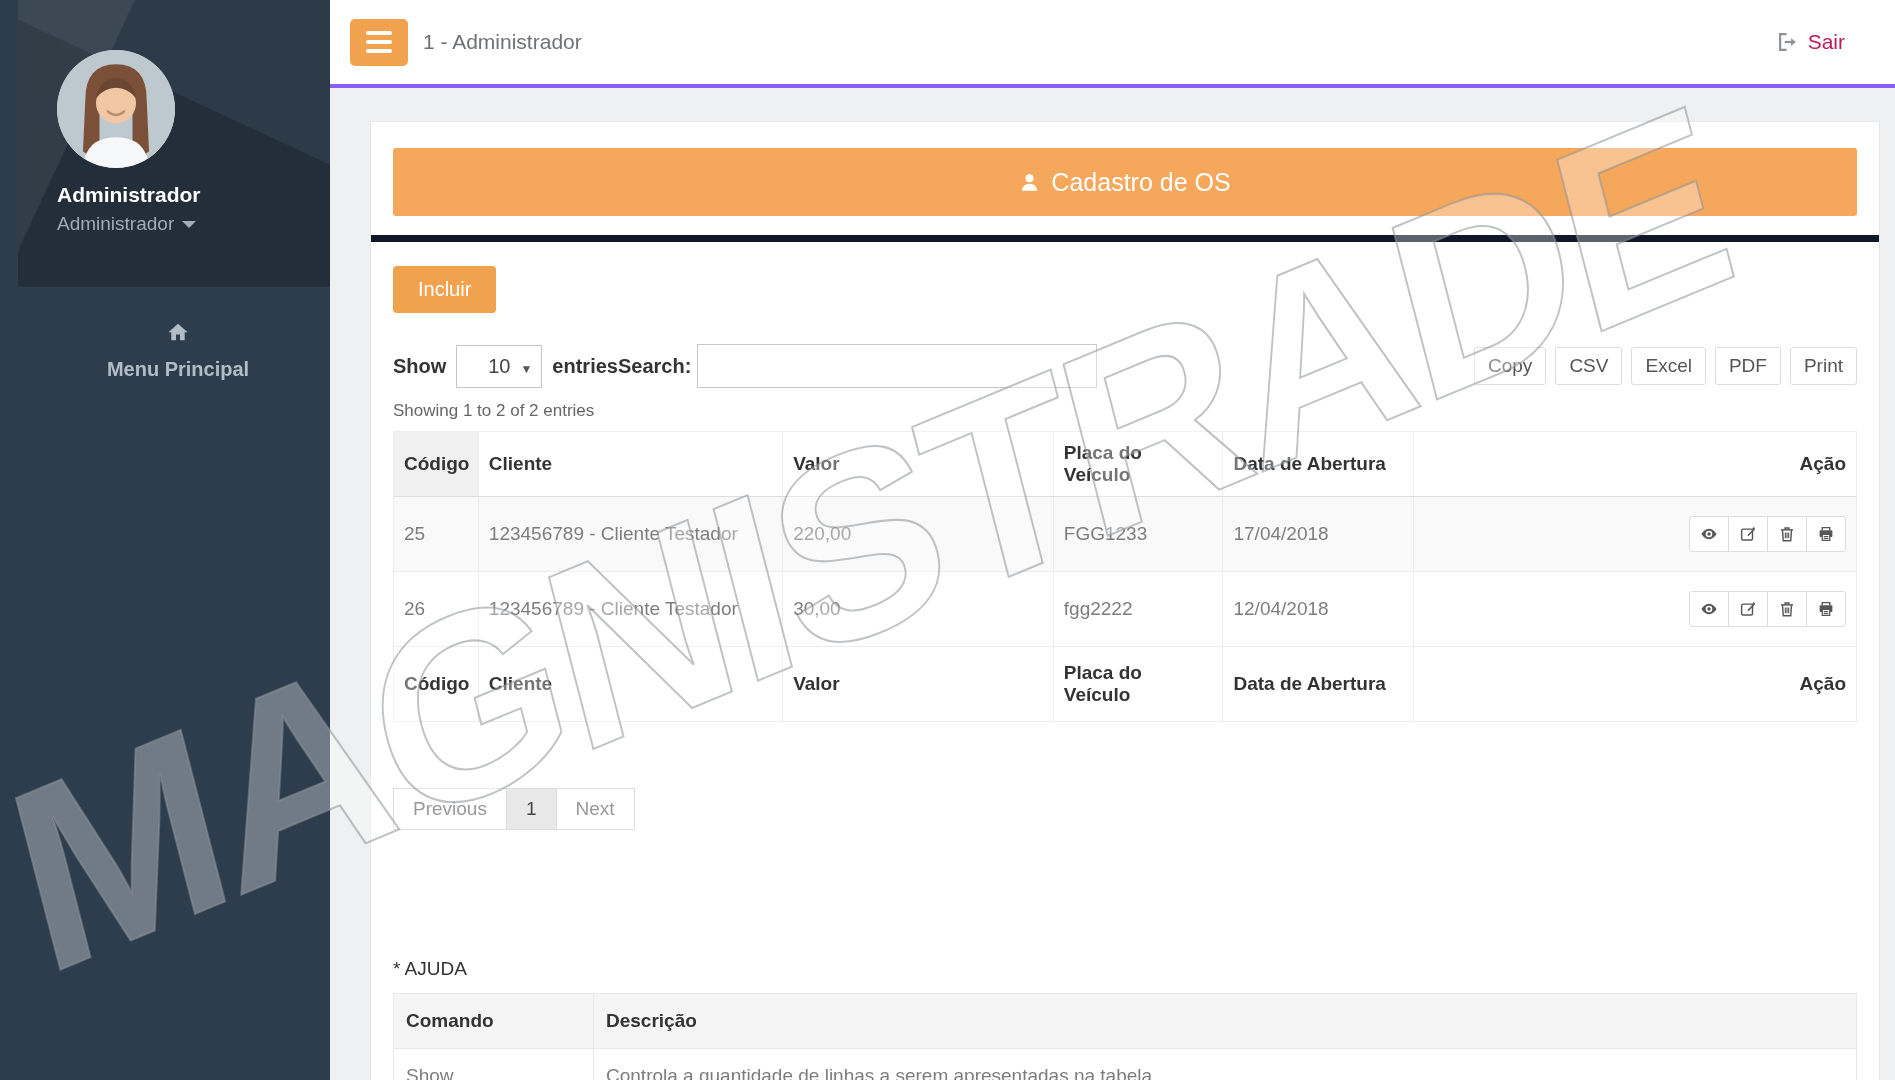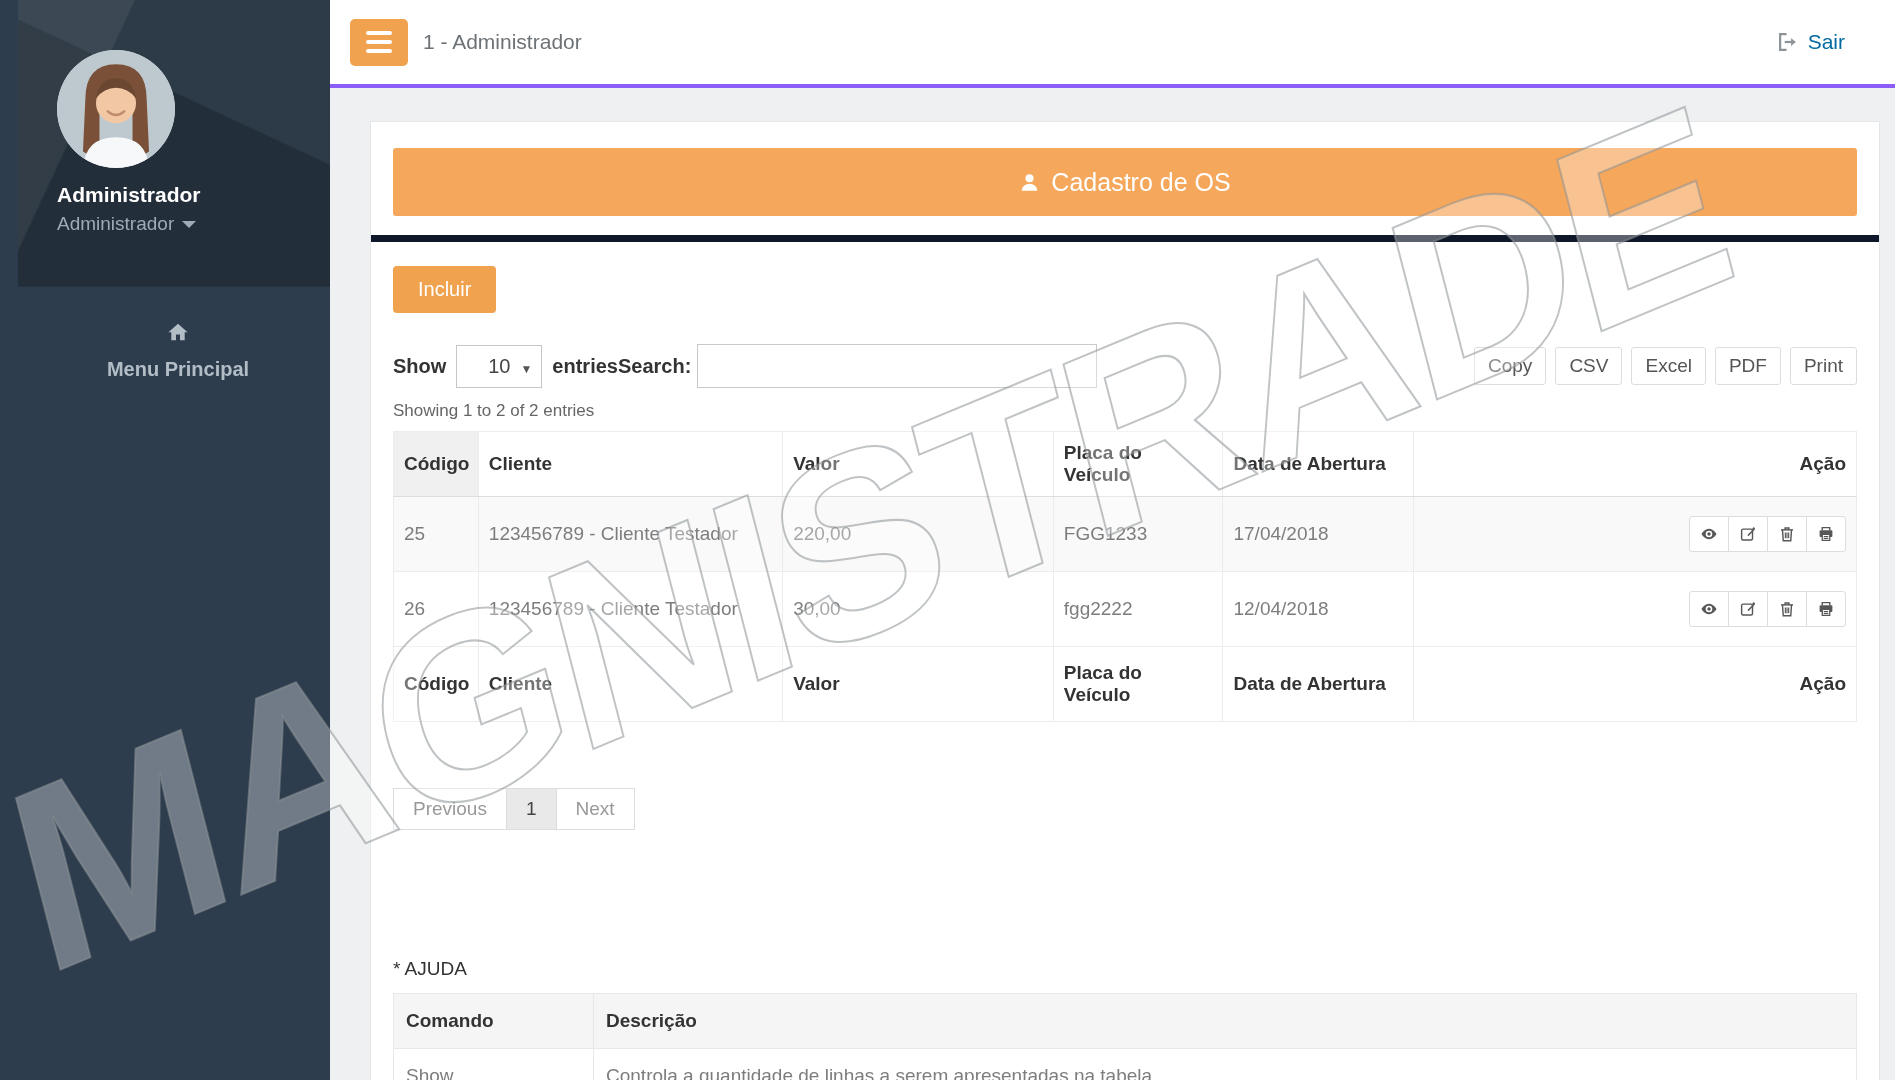--- a/index.html
+++ b/index.html
@@ -22,21 +22,21 @@
   .caret-down { width:0; height:0; border-left:7px solid transparent; border-right:7px solid transparent; border-top:7px solid #9fabb5; display:inline-block; }
   .side-nav { padding-top:20px; }
   .menu-item { display:flex; align-items:center; gap:15px; padding:14px 14px 14px 40px; color:#b2bdc6; font-size:20px; font-weight:600; cursor:pointer; text-decoration:none;flex-direction:column; }
   .menu-item svg { width:22px; height:22px; }
 
   
   .topbar { position:absolute; left:322px; right:0; top:0; height:88px; background:#ffffff; display:flex; align-items:center; padding:0 50px 0 28px; border-bottom:4px solid #8b5cf6; z-index:1; }
   .hamburger { width:58px; height:47px; background:#f0a24e; border:none; border-radius:5px; display:flex; flex-direction:column; justify-content:center; align-items:center; gap:5px; cursor:pointer; }
   .hamburger span { display:block; width:26px; height:4px; background:#fff; border-radius:2px; }
   .topbar-title { margin-left:15px; font-size:21px; color:#6d7276; }
-  .logout { margin-left:auto; display:flex; align-items:center; gap:10px; font-size:21px; color:#0369a1; cursor:pointer; text-decoration:none; }
+  .logout { margin-left:auto; display:flex; align-items:center; gap:10px; font-size:21px; color:#be185d; cursor:pointer; text-decoration:none; }
   .logout svg { width:22px; height:22px; }
 
   
   .content { position:absolute; left:330px; top:88px; right:0; bottom:0; overflow:hidden; }
   .panel { margin:33px 15px 0 40px; background:#fff; border:1px solid #e4e7e9; }
   .panel-heading { padding:26px 22px 19px; border-bottom:7px solid #0f172a; }
   .banner { height:68px; background:#f5a75c; border-radius:3px; display:flex; align-items:center; justify-content:center; gap:11px; color:#fff; font-size:25px; }
   .banner svg { width:21px; height:21px; }
   .panel-body { padding:24px 22px; }
 

